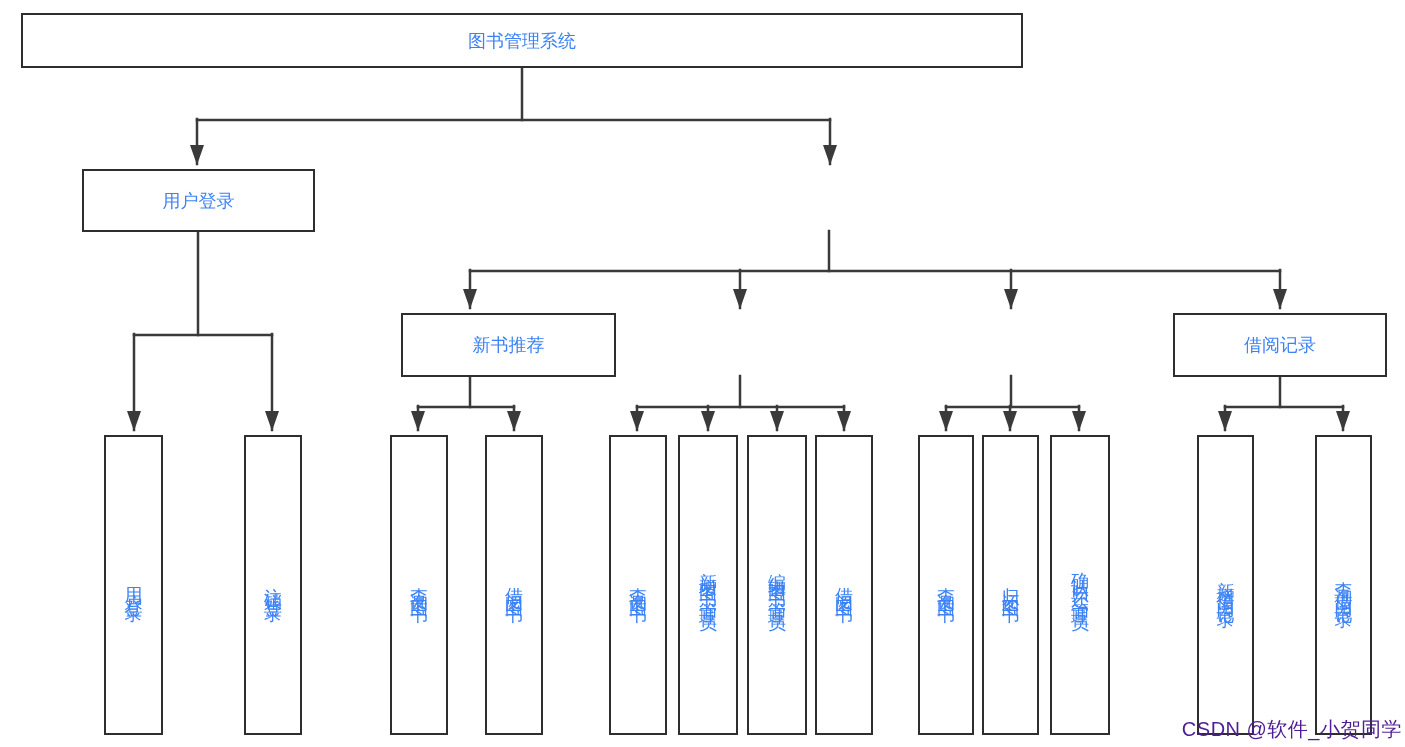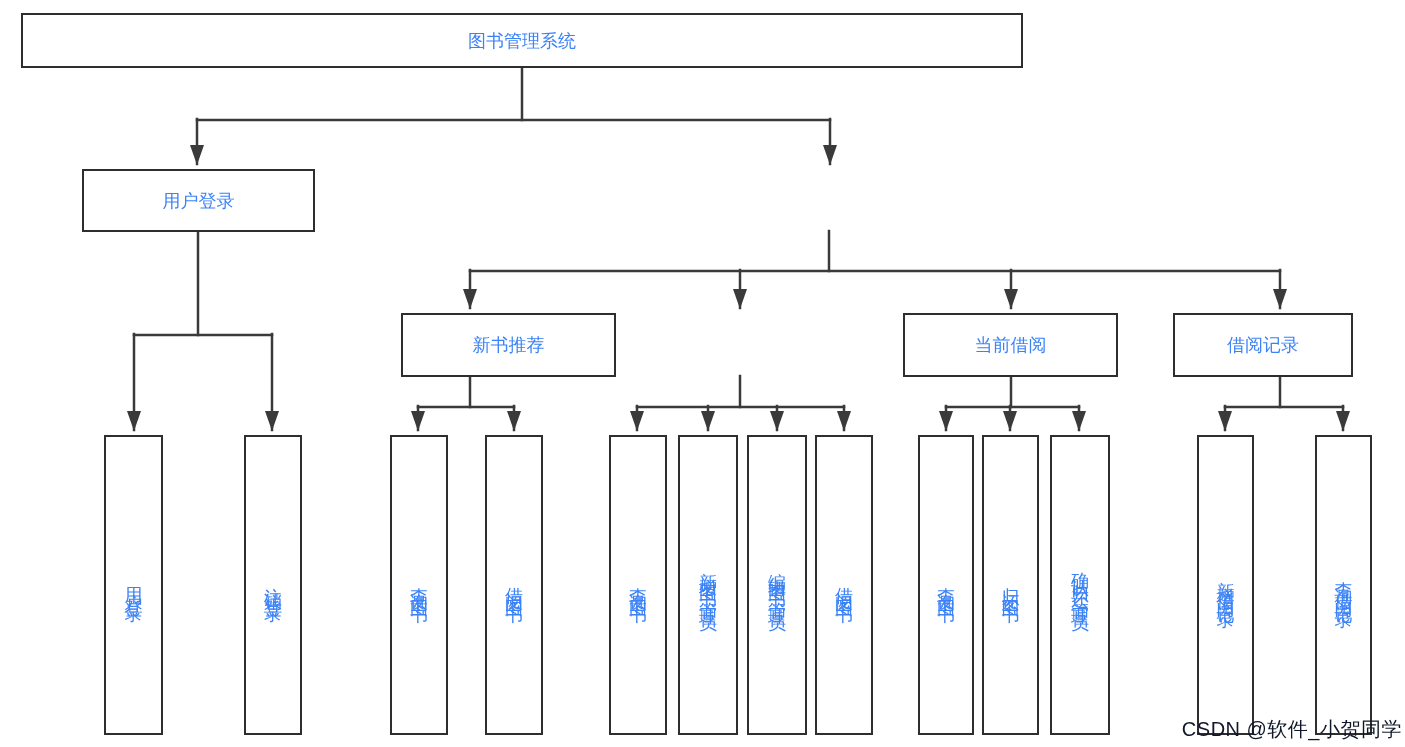--- a/index.html
+++ b/index.html
@@ -51,21 +51,21 @@
     letter-spacing: 6px;
     line-height: 1;
     white-space: nowrap;
   }
   .watermark {
     position: absolute;
     right: 3px;
     bottom: 4px;
     z-index: 5;
     font-size: 20px;
-    color: #0f172a;
+    color: #4c1d95;
     letter-spacing: 0.5px;
     white-space: nowrap;
   }
 </style>
 </head>
 <body>
 
 <div class="stage">
 
   <svg class="connector-svg" viewBox="0 0 1405 747" xmlns="http://www.w3.org/2000/svg">
@@ -134,24 +134,21 @@
     <span>图书管理系统</span>
   </div>
 
   <div class="box" style="left:82px; top:169px; width:233px; height:63px;">
     <span>用户登录</span>
   </div>
 
   <div class="box" style="left:362px; top:313px; width:215px; height:64px;margin-left:39px;">
     <span>新书推荐</span>
   </div>
-  <div class="box" style="left:903px; top:313px; width:215px; height:64px;">
-    <span>当前借阅</span>
-  </div>
-  <div class="box" style="left:1173px; top:313px; width:180px; height:64px;">
+  <div class="box" style="left:1173px; top:313px; width:214px; height:64px;">
     <span>借阅记录</span>
   </div>
 
   <div class="box leaf" style="left:104px; width:59px;">
     <span class="vtext">用户登录</span>
   </div>
   <div class="box leaf" style="left:244px; width:58px;">
     <span class="vtext">注销登录</span>
   </div>
 

